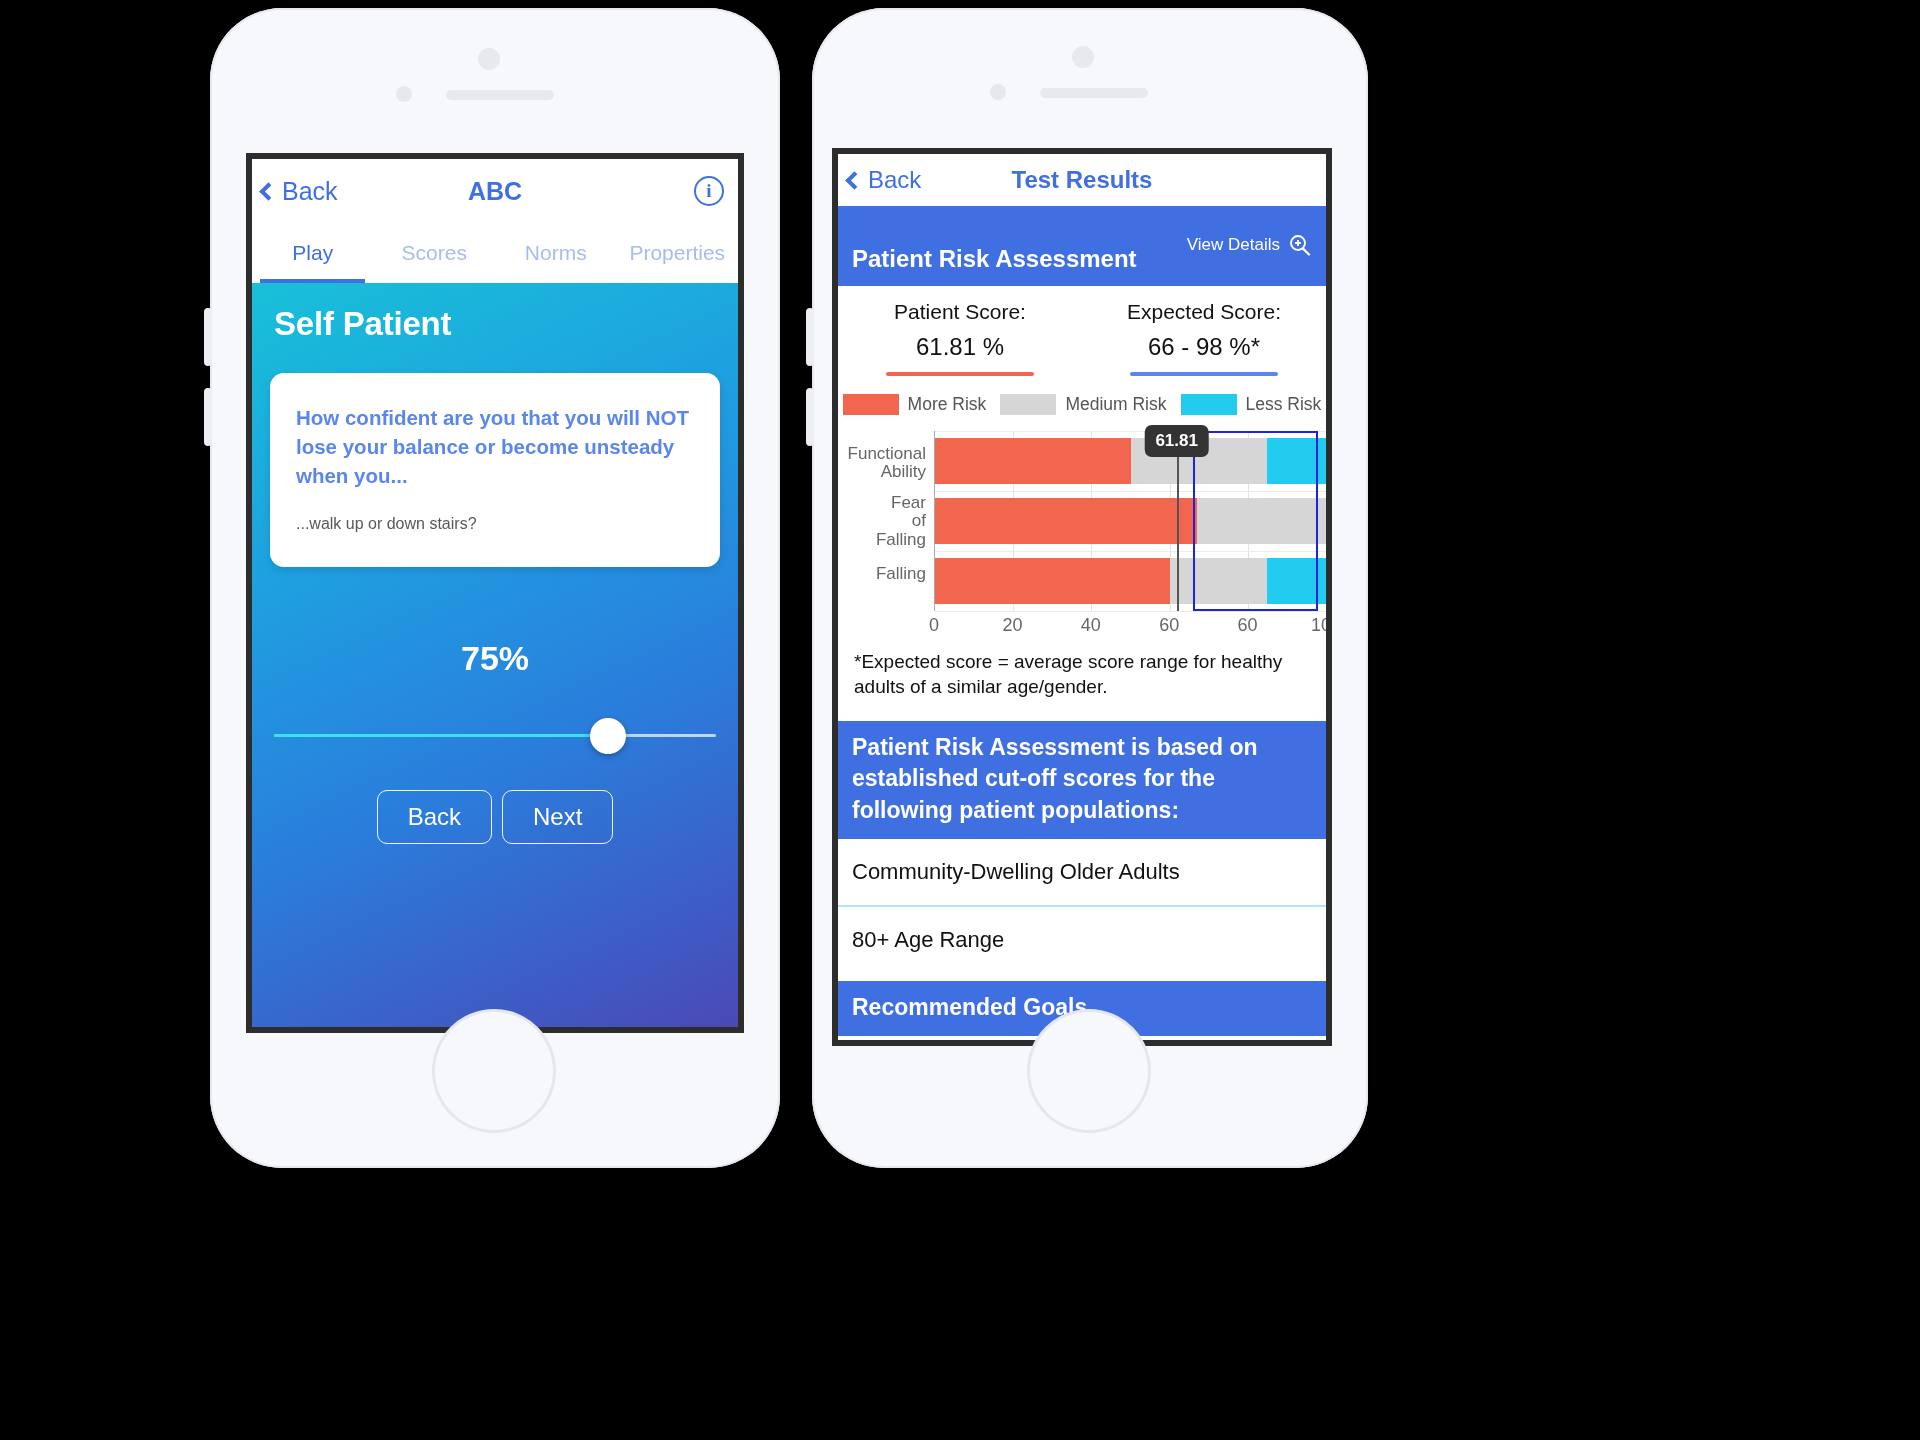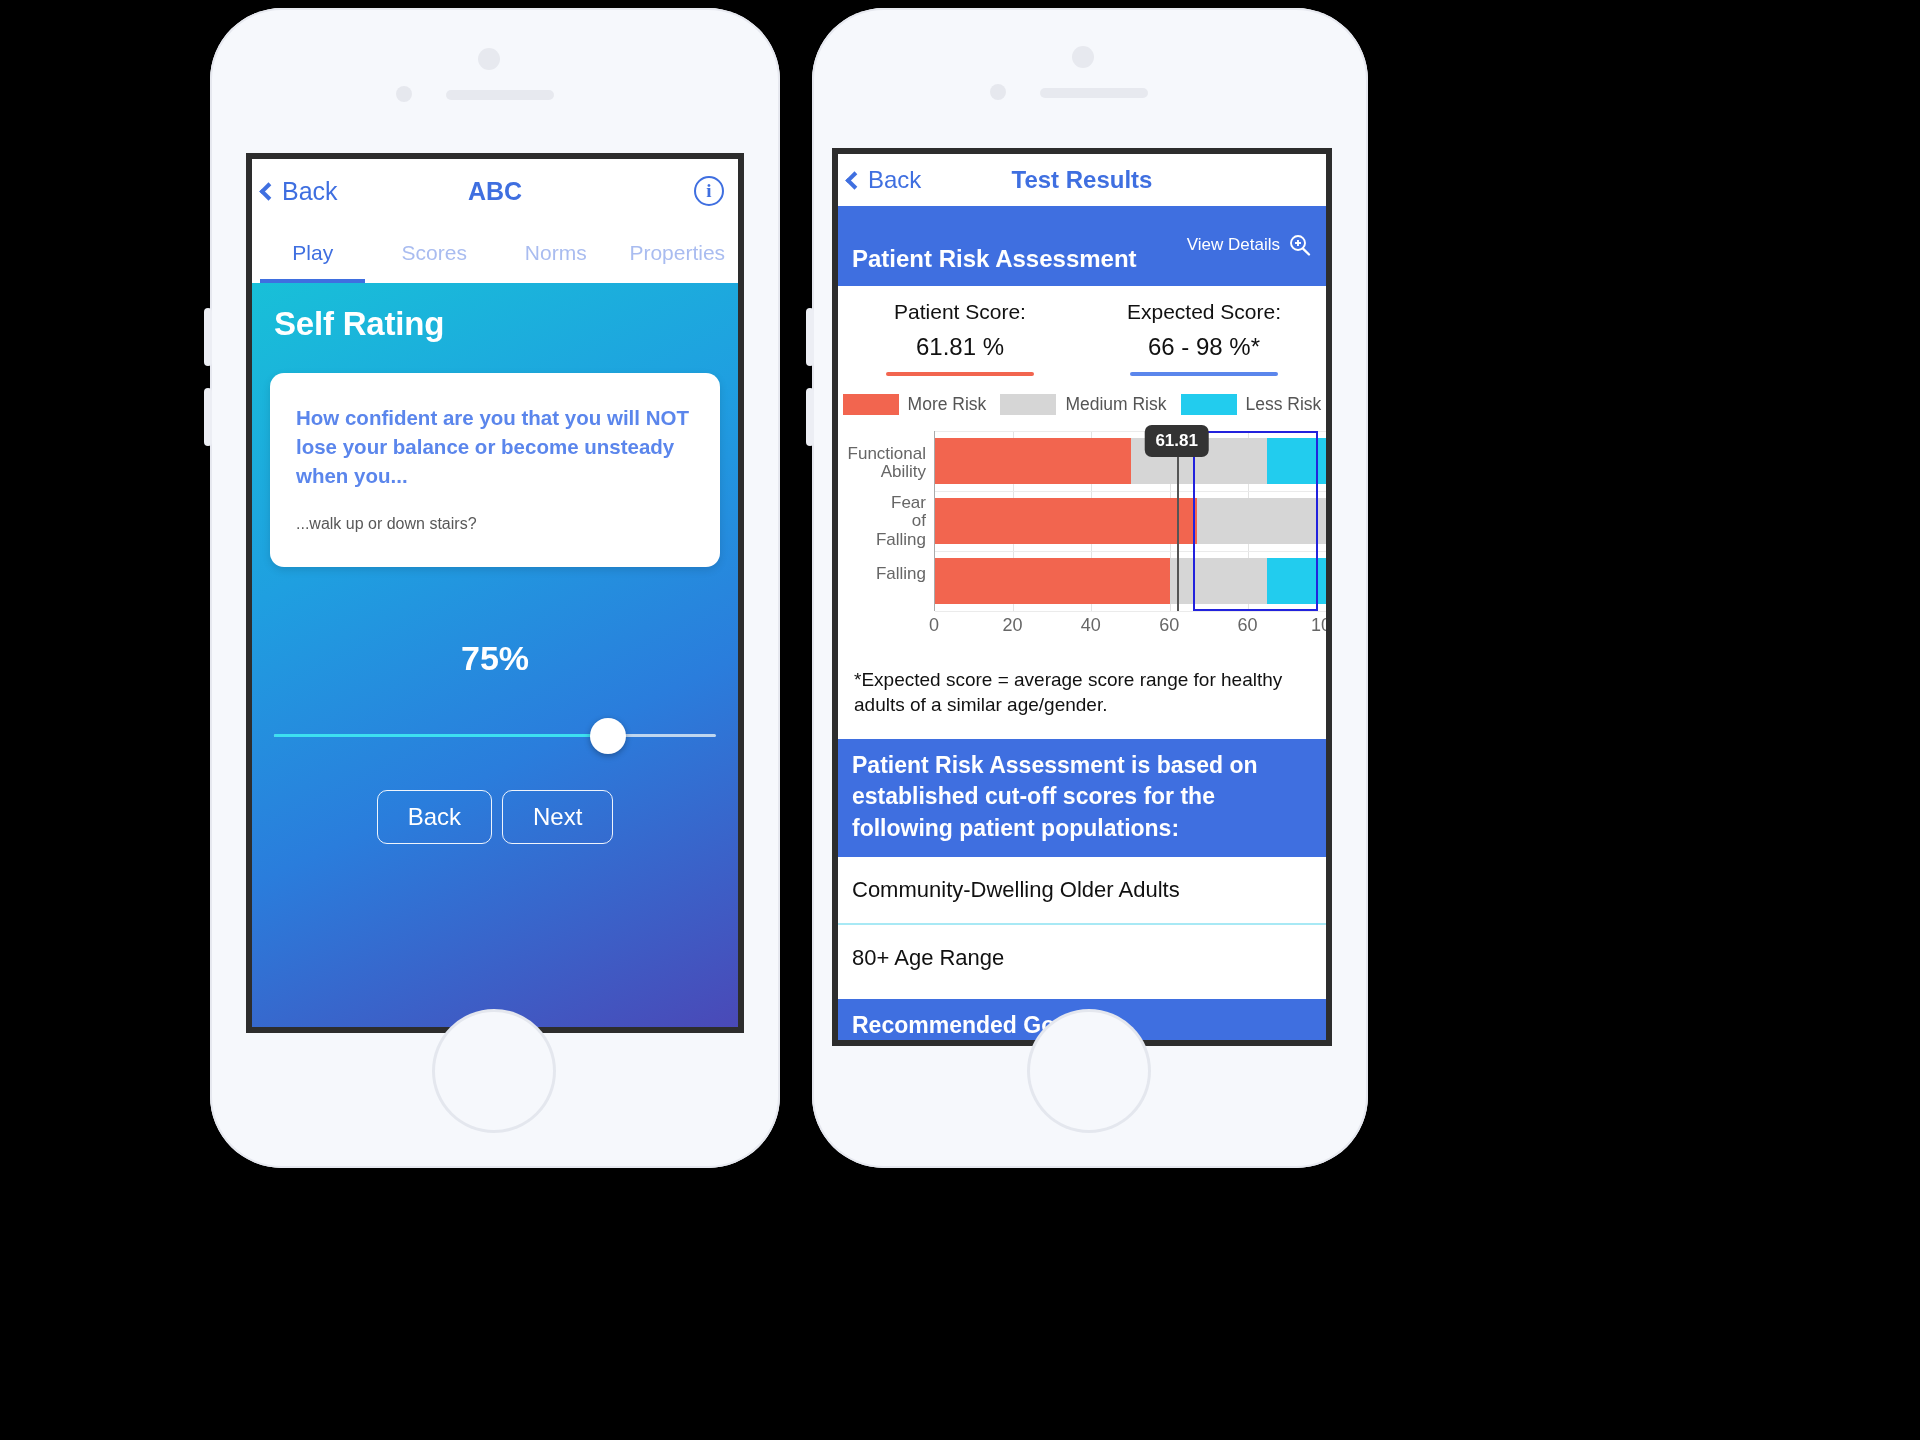--- a/index.html
+++ b/index.html
@@ -129,21 +129,21 @@
   .score-col { flex:1; text-align:center; }
   .score-label { font-size:21px; color:#111; }
   .score-value { font-size:24px; color:#111; margin-top:9px; }
   .score-ul { height:3.5px; margin:11px auto 0 auto; width:148px; border-radius:2px; }
 
   .chart-area { background:#fff; padding: 14px 0 4px 0; }
   .legend { display:flex; justify-content:center; align-items:center; gap:14px; }
   .legend-item { display:flex; align-items:center; gap:9px; font-size:17.5px; color:#555; }
   .legend-swatch { width:56px; height:21px; }
 
-  .plot { position:relative; margin: 16px 0 18px 0; height: 200px; }
+  .plot { position:relative; margin: 16px 0 0 0; height: 200px; }
   .ylabels { position:absolute; left:0; top:0; width:92px; height:180px; }
   .ylab {
     position:absolute; right:4px; text-align:right; width:88px;
     font-size:17px; color:#666; line-height:1.1;
   }
   .plot-canvas {
     position:absolute; left:96px; right:0; top:0; height:180px;
     border-left:1.5px solid #aaa;
   }
   .vgrid { position:absolute; top:0; bottom:0; width:1px; background:#e3e3e3; }
@@ -206,21 +206,21 @@
           </div>
         <div class="tab">
             <span>Norms</span>
           </div>
         <div class="tab">
             <span>Properties</span>
           </div>
       </div>
 
       <div class="play-body">
-        <div class="self-rating">Self Rating</div>
+        <div class="self-rating">Self Patient</div>
 
         <div class="q-card">
           <div class="q-main">How confident are you that you will NOT lose your balance or become unsteady when you...</div>
           <div class="q-sub">...walk up or down stairs?</div>
         </div>
 
         <div class="pct-value">75%</div>
 
         <div class="slider-wrap">
           <div class="slider-track"></div>

